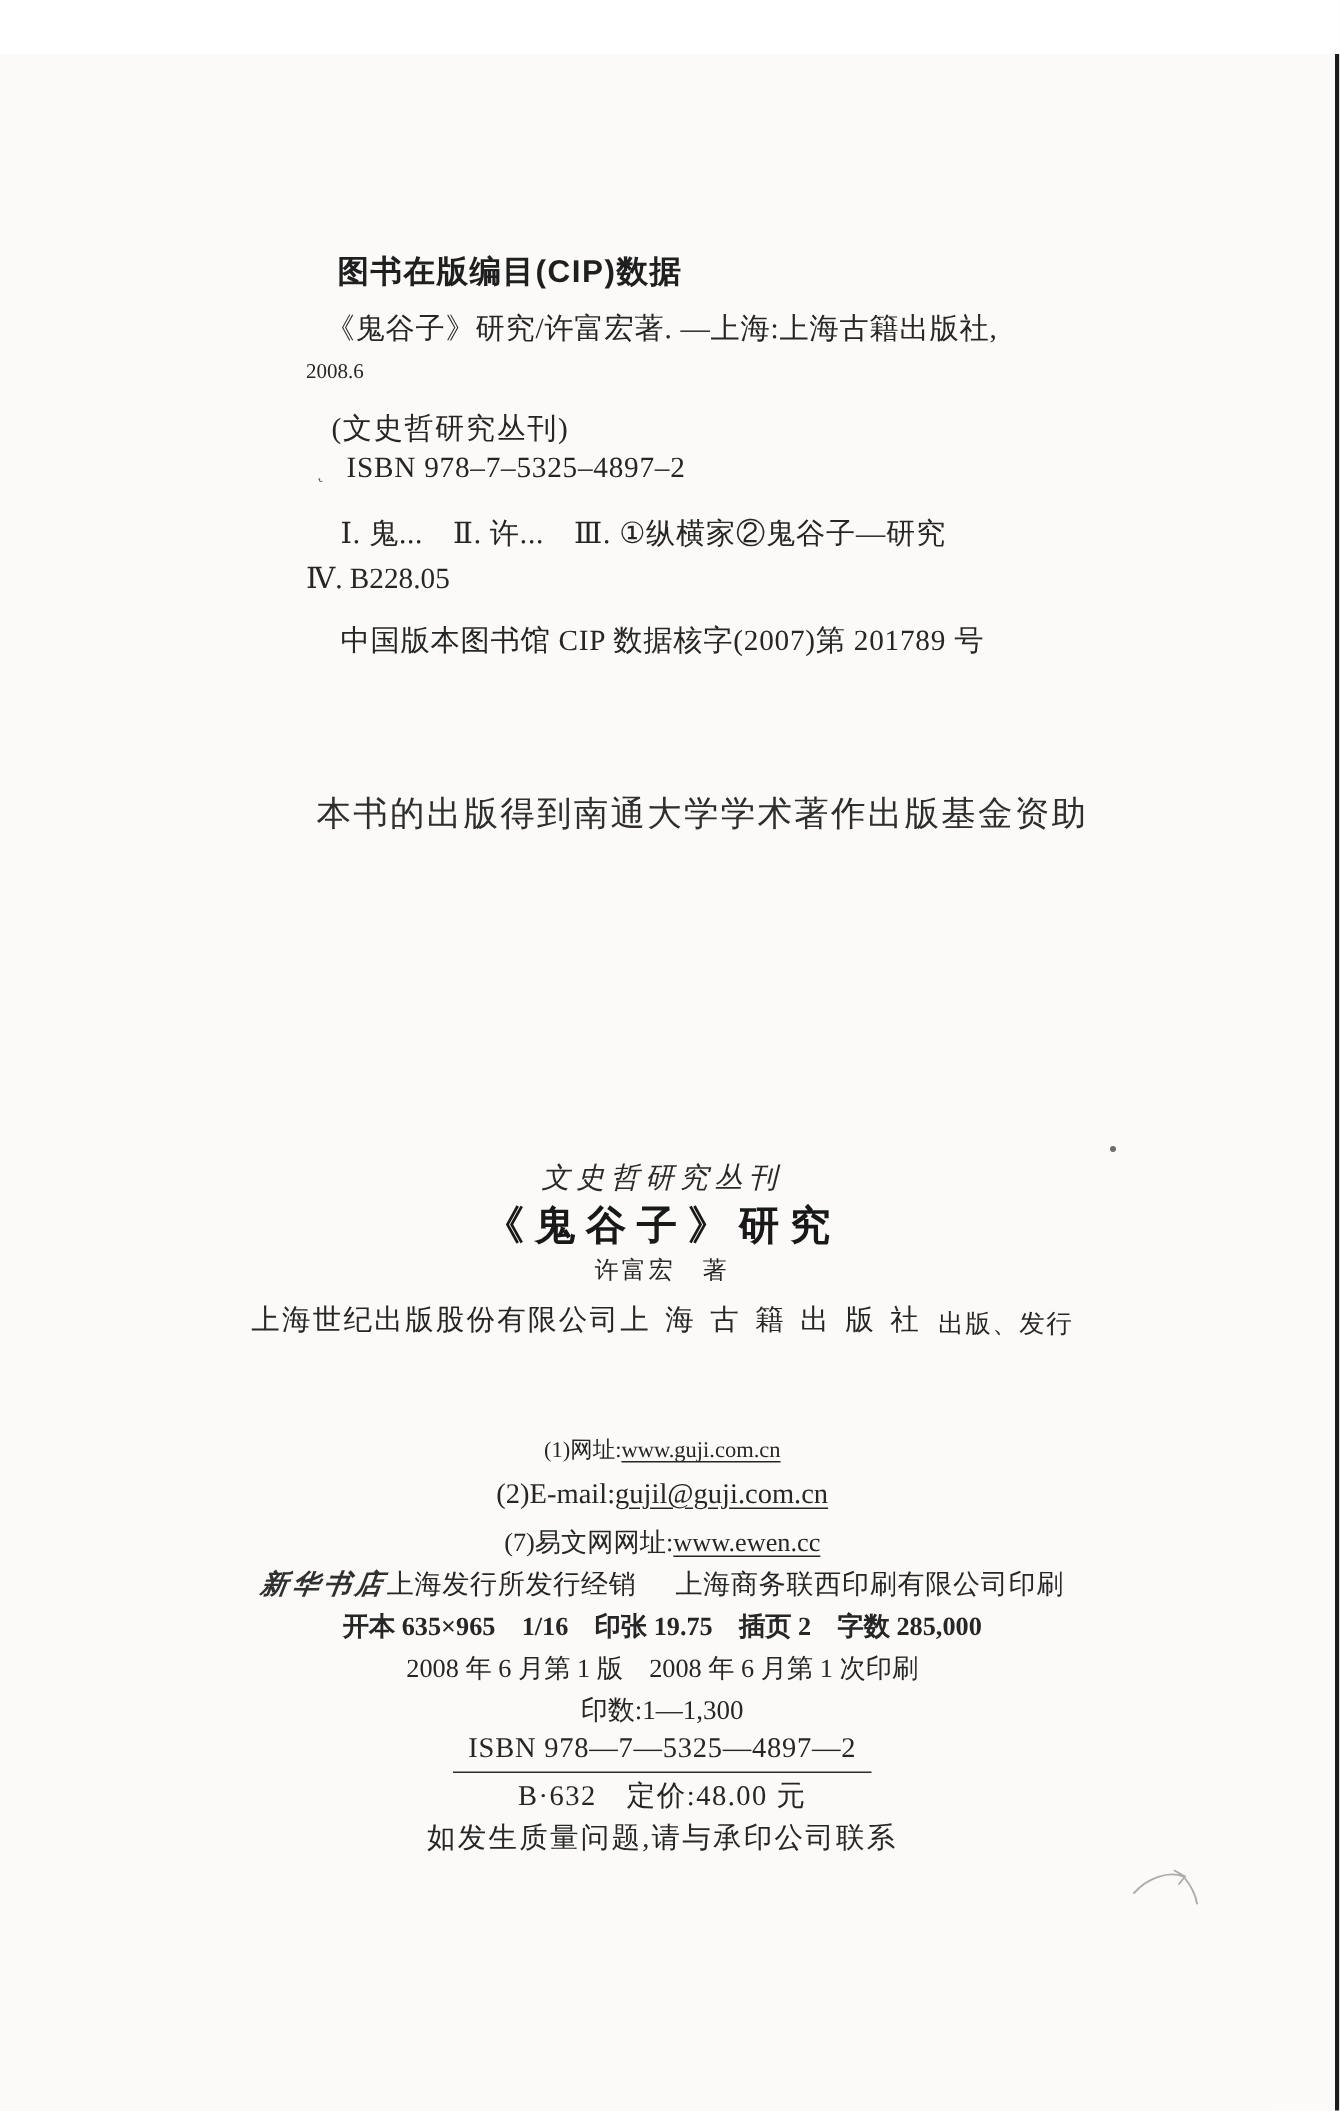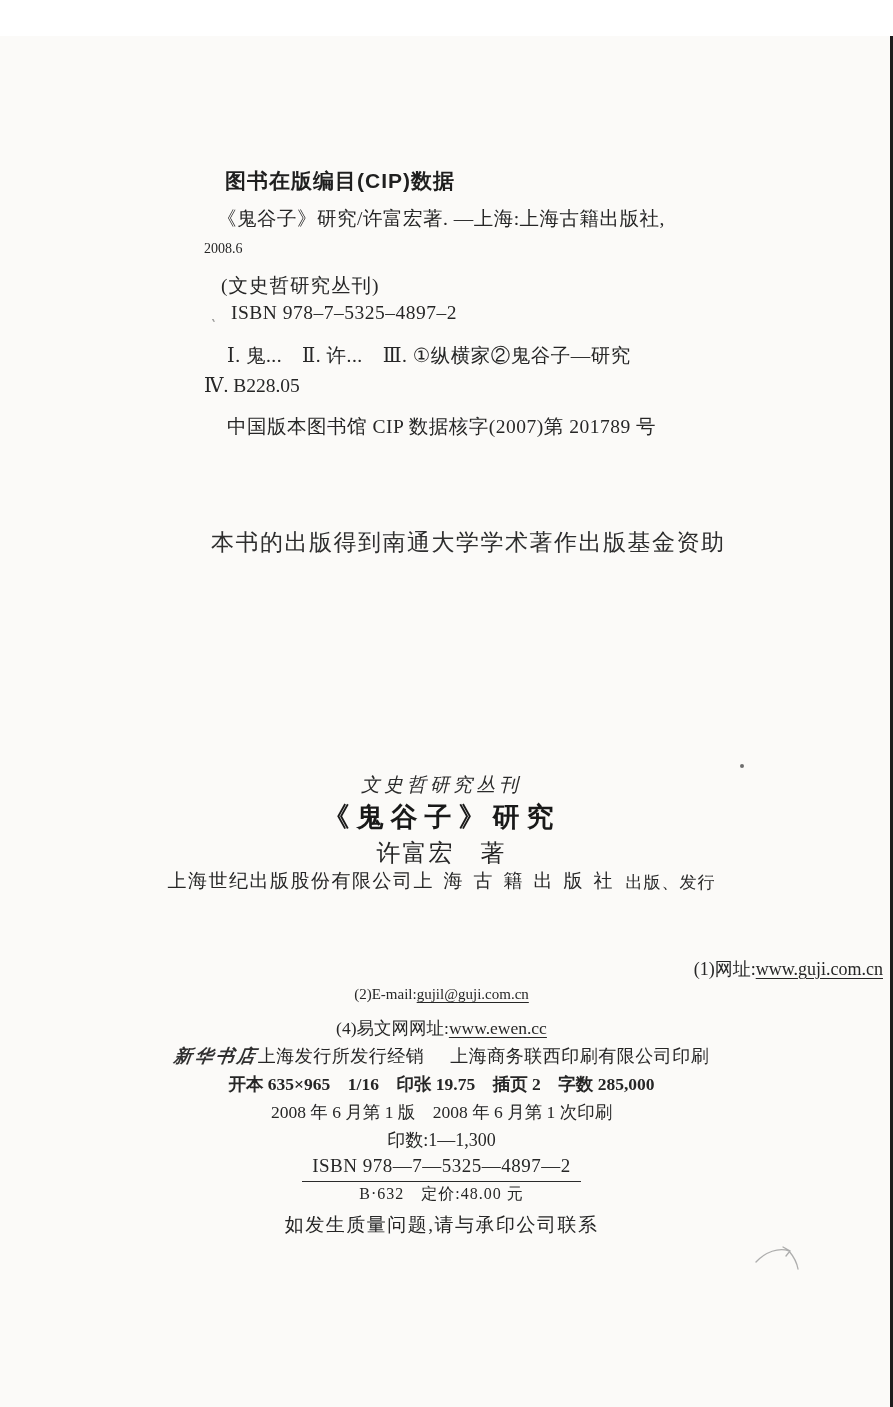--- a/index.html
+++ b/index.html
@@ -31,40 +31,40 @@
   .cip-class2{left:204px;top:338px;font-size:19.5px;}
   .cip-record{left:227px;top:377px;font-size:19.5px;letter-spacing:0.5px;}
 
   
   .funding{left:211px;top:491px;font-size:23px;letter-spacing:1.5px;color:#2e2e2e;}
 
   
   .center{left:0;right:10px;text-align:center;}
   .col-series{top:736px;font-size:19px;letter-spacing:4px;color:#2a2a2a;}
   .col-title{top:763px;font-size:27px;font-weight:bold;letter-spacing:7px;color:#191919;}
-  .col-author{top:801px;font-size:24px;letter-spacing:2px;}
+  .col-author{top:801px;font-size:16px;letter-spacing:2px;}
   .pub-wrap{top:831px;left:0;right:10px;display:flex;justify-content:center;align-items:center;}
   .pub-col{display:flex;}
   .pub1{font-size:19px;letter-spacing:1.5px;line-height:28px;}
   .pub2{font-size:19px;letter-spacing:11px;line-height:28px;}
   .pub-label{font-size:17px;margin-left:2px;position:relative;top:1px;letter-spacing:1px;}
   .col-address{top:890px;font-size:17.5px;letter-spacing:0.5px;}
-  .col-web1{top:921px;font-size:18px;text-align:right;}
-  .col-web2{top:950px;font-size:15px;}
+  .col-web1{top:921px;font-size:15px;}
+  .col-web2{top:950px;font-size:19px;}
   .col-web3{top:980px;font-size:17.5px;}
   .url{text-decoration:underline;text-underline-offset:3px;}
   .col-dist{top:1008px;font-size:18px;letter-spacing:0.5px;}
   .script-logo{font-style:italic;font-weight:bold;letter-spacing:3px;transform:skewX(-8deg);display:inline-block;color:#303030;}
   .dist-gap{display:inline-block;width:26px;}
   .col-format{top:1036px;font-size:17.5px;font-weight:bold;}
   .col-edition{top:1064px;font-size:17.5px;}
   .col-printrun{top:1092px;font-size:18px;}
   .col-isbn2{top:1119px;font-size:19px;}
   .isbn2-inner{display:inline-block;padding:0 10px 4px 10px;border-bottom:1.5px solid #2b2b2b;letter-spacing:0.5px;}
-  .col-price{top:1148px;font-size:16px;letter-spacing:1px;}
+  .col-price{top:1148px;font-size:19px;letter-spacing:1px;}
   .col-quality{top:1176px;font-size:19px;letter-spacing:1.5px;}
 
   
   .edge-line{position:absolute;top:0;bottom:0;right:0;width:3px;background:#1c1c1c;}
   .speck-dot{position:absolute;left:740px;top:728px;width:4px;height:4px;border-radius:50%;background:#4a4a4a;opacity:0.8;}
   .pen-mark{position:absolute;left:753px;top:1200px;}
 </style>
 </head>
 <body>
 
@@ -95,21 +95,21 @@
   </div>
 
 
   <div class="abs center serif col-web1">
     <span>(1)网址:</span><span class="url">www.guji.com.cn</span>
   </div>
   <div class="abs center serif col-web2">
     <span>(2)E-mail:</span><span class="url">gujil@guji.com.cn</span>
   </div>
   <div class="abs center serif col-web3">
-    <span>(4)易文网网址:</span><span class="url">www.ewen.cc</span>
+    <span>(7)易文网网址:</span><span class="url">www.ewen.cc</span>
   </div>
 
   <div class="abs center serif col-dist">
     <span class="script-logo">新华书店</span><span>上海发行所发行经销</span><span class="dist-gap"></span><span>上海商务联西印刷有限公司印刷</span>
   </div>
 
   <div class="abs center serif col-format">开本 635×965　1/16　印张 19.75　插页 2　字数 285,000</div>
   <div class="abs center serif col-edition">2008 年 6 月第 1 版　2008 年 6 月第 1 次印刷</div>
   <div class="abs center serif col-printrun">印数:1—1,300</div>
 

